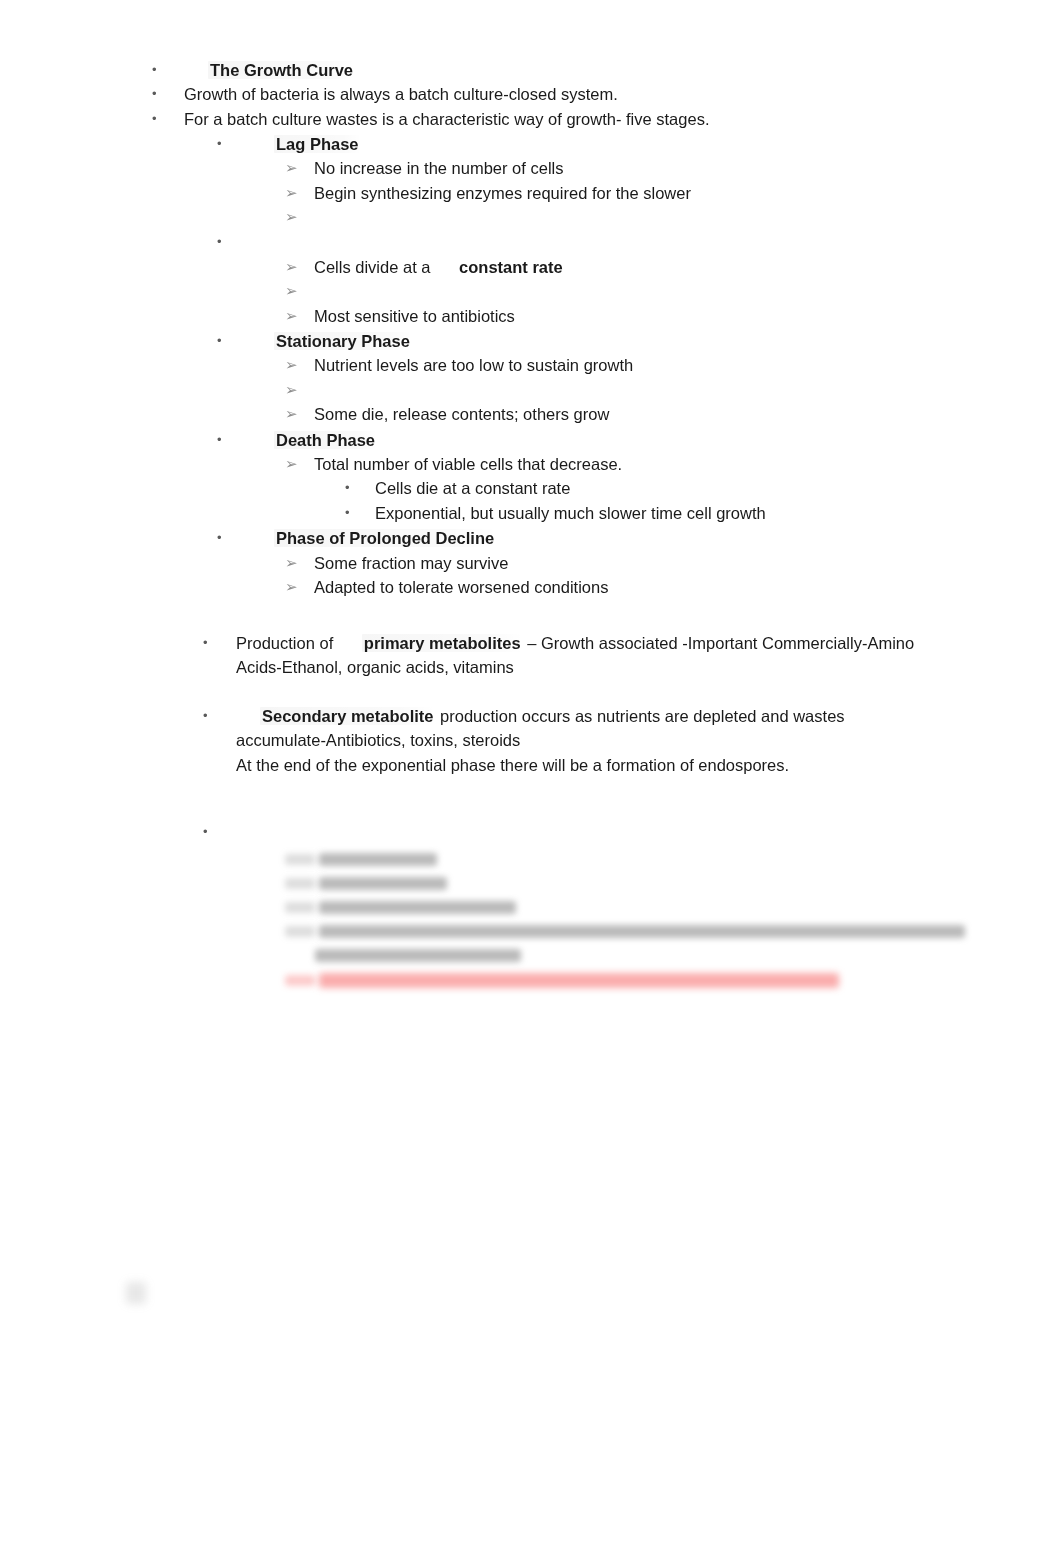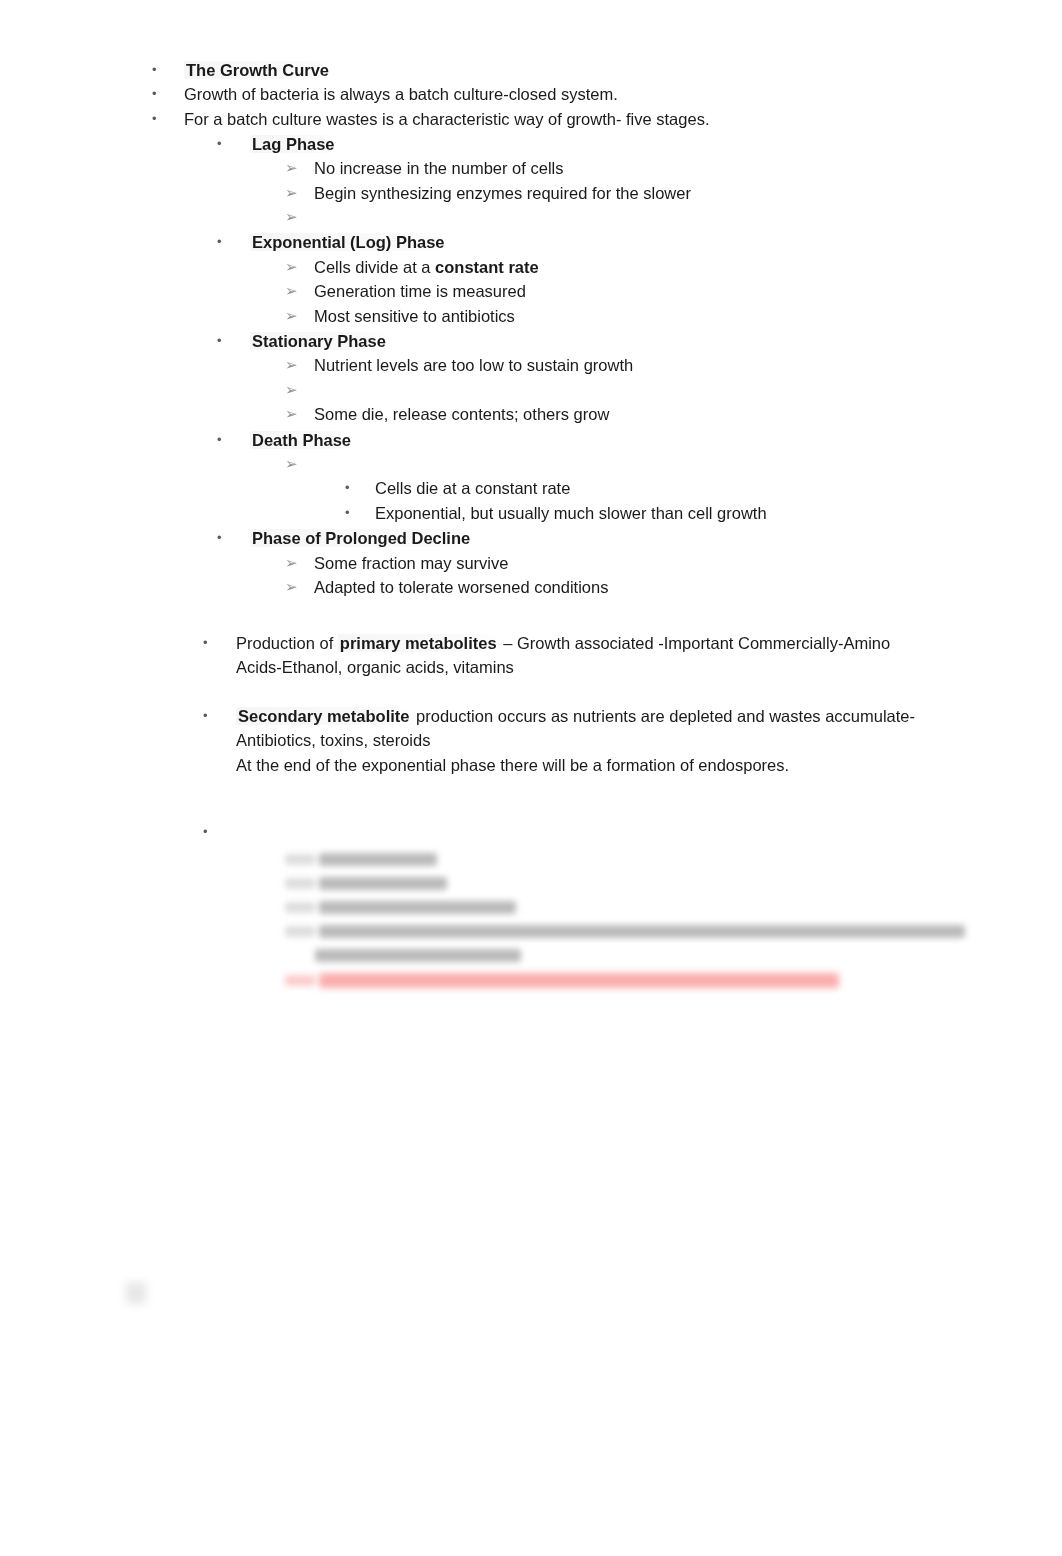--- a/index.html
+++ b/index.html
@@ -60,21 +60,21 @@
   .lvl3 .bullet { width: 29px; }
 
   .lvl4 { padding-left: 345px; }
   .lvl4 .bullet { width: 30px; }
 
   
   .plvl { padding-left: 203px; padding-right: 130px; }
   .plvl .bullet { width: 33px; }
   .plvl .txt { max-width: 700px; }
 
-  b, strong { font-weight: bold; }
+  b, strong { font-weight: bold; margin-left: 24px; }
 
   
   .shade {
     background: linear-gradient(90deg, rgba(0,0,0,0.035), rgba(0,0,0,0.02) 80%, rgba(0,0,0,0));
     padding: 0 2px;
     border-radius: 1px;
   }
 
   
   .block { position: absolute; left: 0; right: 0; }
@@ -160,29 +160,27 @@
     <div class="row lvl3">
       <span class="bullet arrow">➢</span>
       <span class="txt">Begin synthesizing enzymes required for the slower</span>
     </div>
     <div class="row lvl3">
       <span class="bullet arrow">➢</span>
     </div>
 
     <div class="row lvl2" style="margin-top:1px;">
       <span class="bullet dot">•</span>
-      <span class="txt"><b class="shade">Exponential (Log) Phase</b></span>
     </div>
     <div class="row lvl3">
       <span class="bullet arrow">➢</span>
       <span class="txt">Cells divide at a <b>constant rate</b></span>
     </div>
     <div class="row lvl3">
       <span class="bullet arrow">➢</span>
-      <span class="txt">Generation time is measured</span>
     </div>
     <div class="row lvl3">
       <span class="bullet arrow">➢</span>
       <span class="txt">Most sensitive to antibiotics</span>
     </div>
 
     <div class="row lvl2" style="margin-top:1px;">
       <span class="bullet dot">•</span>
       <span class="txt"><b class="shade">Stationary Phase</b></span>
     </div>
@@ -197,28 +195,29 @@
       <span class="bullet arrow">➢</span>
       <span class="txt">Some die, release contents; others grow</span>
     </div>
 
     <div class="row lvl2" style="margin-top:1px;">
       <span class="bullet dot">•</span>
       <span class="txt"><b class="shade">Death Phase</b></span>
     </div>
     <div class="row lvl3">
       <span class="bullet arrow">➢</span>
+      <span class="txt">Total number of viable cells that decrease.</span>
     </div>
     <div class="row lvl4">
       <span class="bullet dot">•</span>
       <span class="txt">Cells die at a constant rate</span>
     </div>
     <div class="row lvl4">
       <span class="bullet dot">•</span>
-      <span class="txt">Exponential, but usually much slower than cell growth</span>
+      <span class="txt">Exponential, but usually much slower time cell growth</span>
     </div>
 
     <div class="row lvl2" style="margin-top:1px;">
       <span class="bullet dot">•</span>
       <span class="txt"><b class="shade">Phase of Prolonged Decline</b></span>
     </div>
     <div class="row lvl3">
       <span class="bullet arrow">➢</span>
       <span class="txt">Some fraction may survive</span>
     </div>

